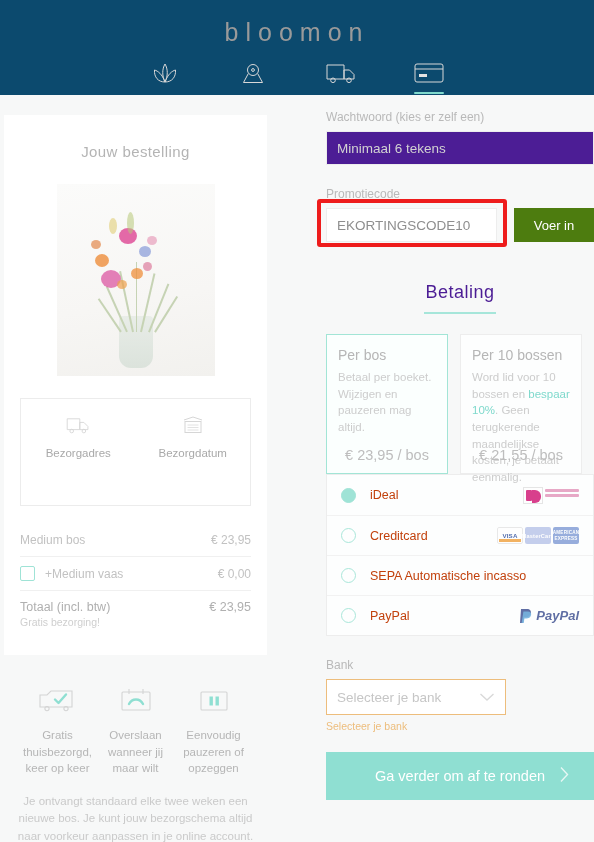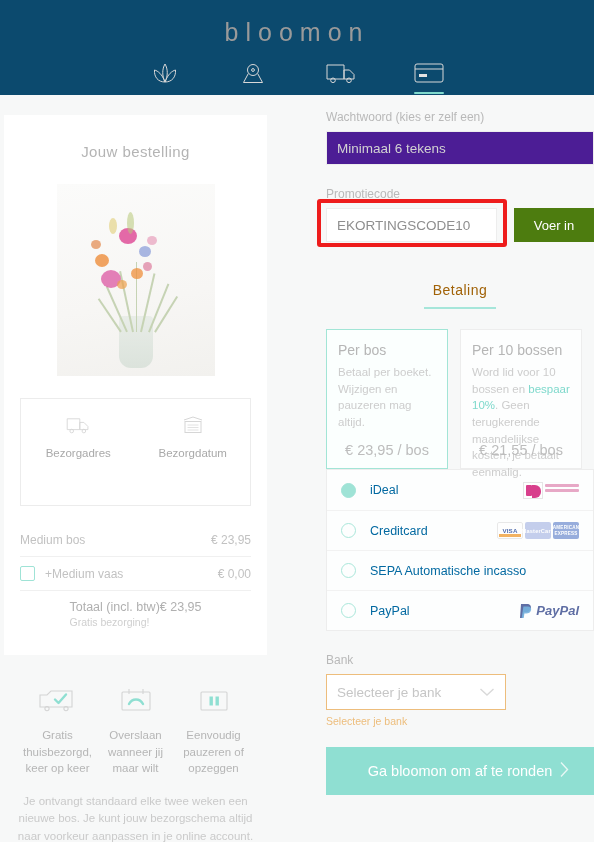--- a/index.html
+++ b/index.html
@@ -71,21 +71,21 @@
   .deliv-cell { flex: 1; text-align: center; }
   .deliv-cell .ico { height: 26px; display:flex; align-items:center; justify-content:center; }
   .deliv-cell .lbl { font-size: 11.5px; color: #a9a9a9; margin-top: 8px; }
 
   .lines { width: 231px; margin: 18px auto 0 auto; }
   .line { display: flex; align-items: center; justify-content: space-between;
           font-size: 12px; color: #c2c2c2; padding: 9px 0; }
   .line.b-top { border-top: 1px solid #f0f0f0; }
   .line .nm { display: flex; align-items: center; gap: 10px; }
   .chk { width: 15px; height: 15px; border: 1.5px solid #9fe3d6; border-radius: 2px; }
-  .line.total { color: #b0b0b0; font-size: 12.5px; align-items: flex-start; justify-content: center; }
+  .line.total { color: #b0b0b0; font-size: 12.5px; align-items: flex-start; }
   .sub { font-size: 10.5px; color: #cfcfcf; margin-top: 2px; }
 
   
   .benefits { width: 263px; margin-top: 26px; display: flex; justify-content: center;
               padding: 0 6px; }
   .benefit { width: 78px; text-align: center; }
   .benefit .bico { height: 40px; display:flex; align-items:center; justify-content:center; }
   .benefit .btxt { font-size: 11.5px; color: #b6b6b6; line-height: 1.45; margin-top: 6px; }
   .foot-note {
     width: 263px; margin-top: 16px; text-align: center;
@@ -110,21 +110,21 @@
   .promo-btn {
     width: 80px; height: 34px; background: #4d7c0f; color: #ffffff;
     display: flex; align-items: center; justify-content: center; font-size: 13px;
   }
   .redbox {
     position: absolute; left: -9px; top: 12px; width: 190px; height: 48px;
     border: 4px solid #ee1c1c; border-radius: 3px; pointer-events: none;
   }
 
   .sec-title {
-    text-align: center; font-size: 14px; color: #a16207; margin-top: 40px;
+    text-align: center; font-size: 18px; color: #4c1d95; margin-top: 40px;
     letter-spacing: .5px; padding-bottom: 9px;
   }
   .sec-underline { width: 72px; height: 2px; background: #a6e6da; margin: 0 auto; }
 
   .plans { display: flex; gap: 12px; margin-top: 20px; }
   .plan {
     width: 122px; height: 140px; background: #fdfefe; padding: 12px 11px;
     position: relative; border: 1px solid #ededed;
   }
   .plan.sel { border: 1.5px solid #a2e5d6; background: #fbfffe; }
@@ -133,21 +133,21 @@
   .plan .pd em { font-style: normal; color: #7fd9cc; }
   .plan .pp { position: absolute; bottom: 10px; left: 0; width: 100%;
               text-align: center; font-size: 14.5px; color: #bdbdbd; }
 
   .meth-label { font-size: 12px; color: #b9b9b9; margin-top: 24px; margin-bottom: 8px; }
   .meths { background: #fdfefe; border: 1px solid #ededed; }
   .meth { display: flex; align-items: center; height: 40px; padding: 0 14px; }
   .meth + .meth { border-top: 1px solid #f2f2f2; justify-content: center; }
   .radio { width: 15px; height: 15px; border-radius: 50%; border: 1.5px solid #a9e7da; }
   .radio.on { background: #9fe3d6; border-color: #9fe3d6; }
-  .meth .mlbl { font-size: 12.5px; color: #0369a1; margin-left: 14px; flex: 1; }
+  .meth .mlbl { font-size: 12.5px; color: #c2410c; margin-left: 14px; flex: 1; }
   .logo-box { display: flex; align-items: center; gap: 2px; }
 
   .ideal-logo { display:flex; align-items:center; gap:2px; opacity:.75; }
   .ideal-mark { width: 20px; height: 17px; background:#fff; border:1px solid #ddd;
                 position: relative; display:flex; align-items:center; }
   .ideal-mark b { display:block; width:6px; height:11px; background:#cc0066;
                   margin-left:2px; border-radius:1px; }
   .ideal-mark i { position:absolute; right:1px; top:2px; width:9px; height:13px;
                   background:#cc0066; border-radius:0 6px 6px 0; }
   .ideal-txt { width: 34px; height: 12px; display:flex; flex-direction:column; gap:2px; }
@@ -439,21 +439,21 @@
       <span>Selecteer je bank</span>
       <span>
         <svg width="16" height="10" viewBox="0 0 16 10" fill="none" stroke="#d9d9d9" stroke-width="1.4">
           <path d="M1.5 2 L8 8 L14.5 2"></path>
         </svg>
       </span>
     </div>
     <div class="err">Selecteer je bank</div>
 
     <div class="cta">
-      <span>Ga bloomon om af te ronden</span>
+      <span>Ga verder om af te ronden</span>
       <span class="chev">
         <svg width="11" height="18" viewBox="0 0 11 18" fill="none" stroke="#e6f7f4" stroke-width="1.4">
           <path d="M2 2 L8.5 9 L2 16"></path>
         </svg>
       </span>
     </div>
 
   </div>
 </div>
 

